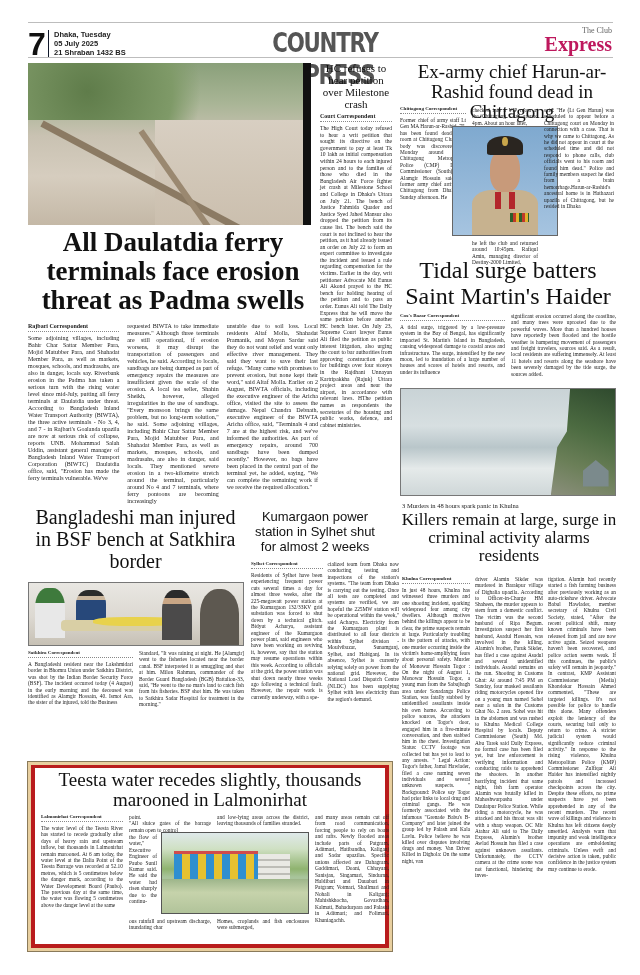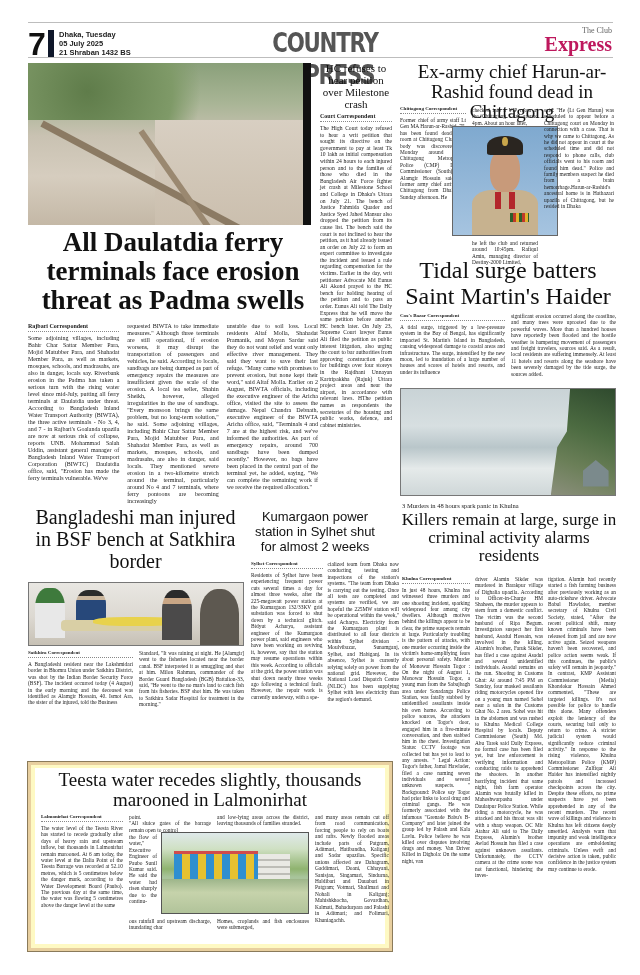--- a/index.html
+++ b/index.html
@@ -3,21 +3,21 @@
 <meta charset="utf-8">
 <style>
   * { box-sizing: border-box; margin: 0; padding: 0; }
   html, body { width: 640px; height: 975px; background: #ffffff; overflow: hidden; }
   body { position: relative; font-family: "Liberation Serif", serif; color: #1a1a1a; }
   .abs { position: absolute; }
 
   
   .mast-rule { position: absolute; left: 28px; width: 585px; height: 1px; background: #bdbdbd; }
   .page-no { position: absolute; left: 28px; top: 28px; font-family: "Liberation Sans", sans-serif; font-weight: bold; font-size: 32px; line-height: 32px; color: #111; }
-  .date-block { position: absolute; left: 48px; top: 30px; border-left: 6px solid #0f172a; padding-left: 5px; font-family: "Liberation Sans", sans-serif; font-weight: bold; font-size: 7.5px; line-height: 9px; color: #222; }
+  .date-block { position: absolute; left: 48px; top: 30px; border-left: 1px solid #0f172a; padding-left: 5px; font-family: "Liberation Sans", sans-serif; font-weight: bold; font-size: 7.5px; line-height: 9px; color: #222; }
   .section-title { position: absolute; left: 220px; top: 27px; width: 210px; text-align: center; font-family: "DejaVu Sans", sans-serif; font-weight: bold; font-size: 26px; letter-spacing: -1.5px; transform: scaleX(0.82); transform-origin: center; color: #555; line-height: 32px; }
   .brand { position: absolute; right: 28px; top: 26px; text-align: right; }
   .brand-small { font-family: "Liberation Serif", serif; font-size: 8px; color: #666; line-height: 9px; }
   .brand-big { font-family: "Liberation Serif", serif; font-weight: bold; font-size: 20px; color: #be185d; line-height: 18px; }
 
   
   .hl { font-family: "Liberation Serif", serif; color: #111; text-align: center; line-height: 1.05; }
   .byline { font-family: "Liberation Serif", serif; font-weight: bold; font-size: 6px; color: #222; padding-bottom: 2px; border-bottom: 1px dotted #888; margin-bottom: 3px; }
   .body { font-family: "Liberation Serif", serif; font-size: 6px; line-height: 7px; color: #222; text-align: justify; }
   .cols { display: flex; gap: 6px; }
@@ -51,21 +51,21 @@
   .photo-hospital .bed { position:absolute; left:15%; top:60%; width:60%; height:18%; background:#d9cfa5; border-radius:4px; }
   .photo-hospital .patient { position:absolute; left:30%; top:55%; width:40%; height:14%; background:#e8d24c; border-radius: 40%; }
   .photo-hospital .p3 { position:absolute; left:62%; top:12%; width:14%; height:80%; background: linear-gradient(180deg,#2b2b2b 0 15%,#c9a685 15% 28%,#4b4a4a 28%); border-radius: 40% 40% 0 0; }
   .photo-hospital .p4 { position:absolute; left:80%; top:10%; width:18%; height:90%; background:#5d5850; border-radius: 45% 45% 0 0; }
 
   .photo-flood { background: linear-gradient(180deg,#dfe9ea 0%, #cfe0c3 20%, #8fb36f 45%, #a8c49b 55%, #a9c1a0 100%); border: 1px solid #555; }
   .photo-flood .bldg { position:absolute; left:8%; top:22%; width:58%; height:36%; background: repeating-linear-gradient(90deg,#2f8fd0 0 8px,#e6c130 8px 16px); border-top:3px solid #d14b4b; }
   .photo-flood .bldg2 { position:absolute; left:66%; top:26%; width:22%; height:32%; background: repeating-linear-gradient(180deg,#e9e9e4 0 5px,#bdbdb7 5px 7px); }
   .photo-flood .water { position:absolute; left:0; top:58%; width:100%; height:42%; background: linear-gradient(180deg,#9db58a,#c6d3ab 40%,#b1c39a); }
 
-  .teesta-box { position: absolute; left: 28px; top: 762px; width: 364px; height: 189px; background: #fef9c3; border: 3px solid #e8cf9f; outline: 1px solid #8a7a5a; }
+  .teesta-box { position: absolute; left: 28px; top: 762px; width: 364px; height: 189px; background: #b91c1c; border: 3px solid #e8cf9f; outline: 1px solid #8a7a5a; }
   .teesta-inner { position: absolute; left: 4px; top: 3px; right: 4px; bottom: 4px; background: #fff; }
 </style>
 </head>
 <body>
 
 <div class="mast-rule" style="top:22px;"></div>
 <div class="page-no">7</div>
 <div class="date-block">
   <div>Dhaka, Tuesday</div>
   <div>05 July 2025</div>

